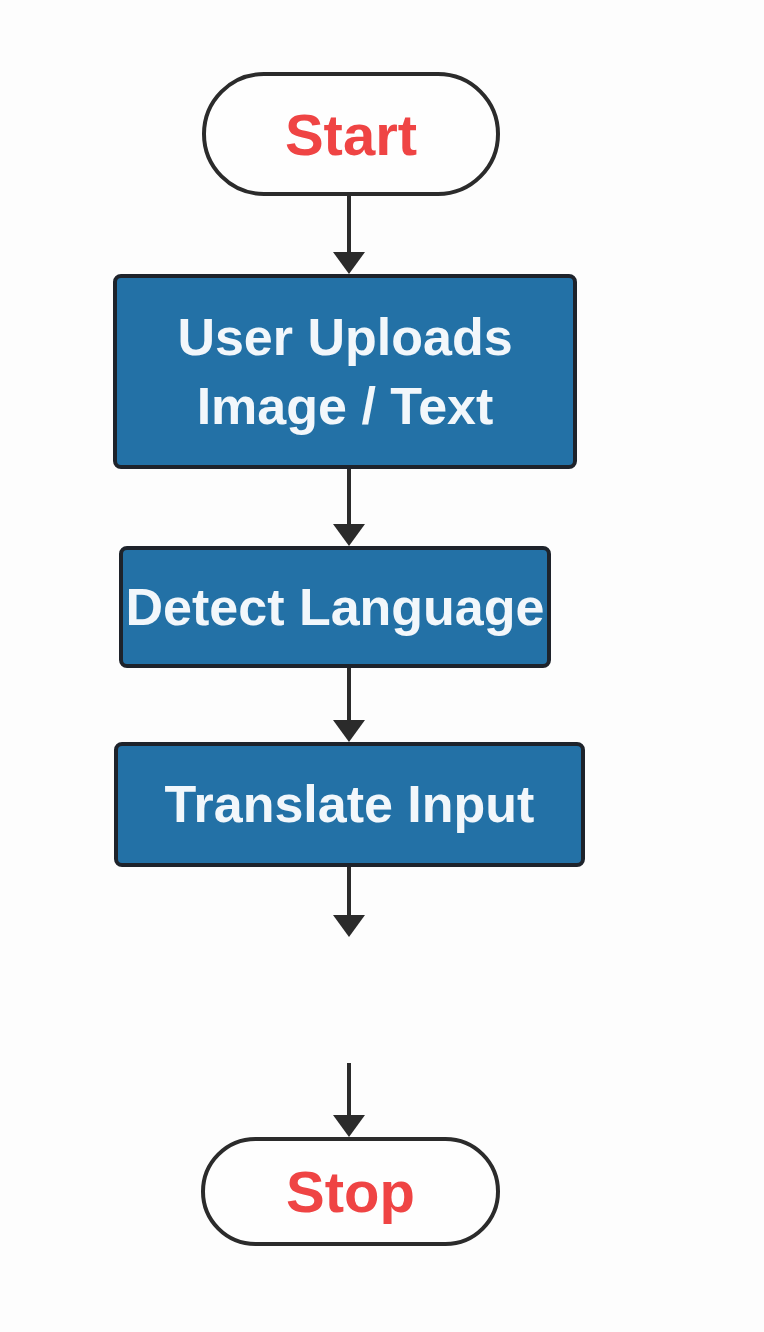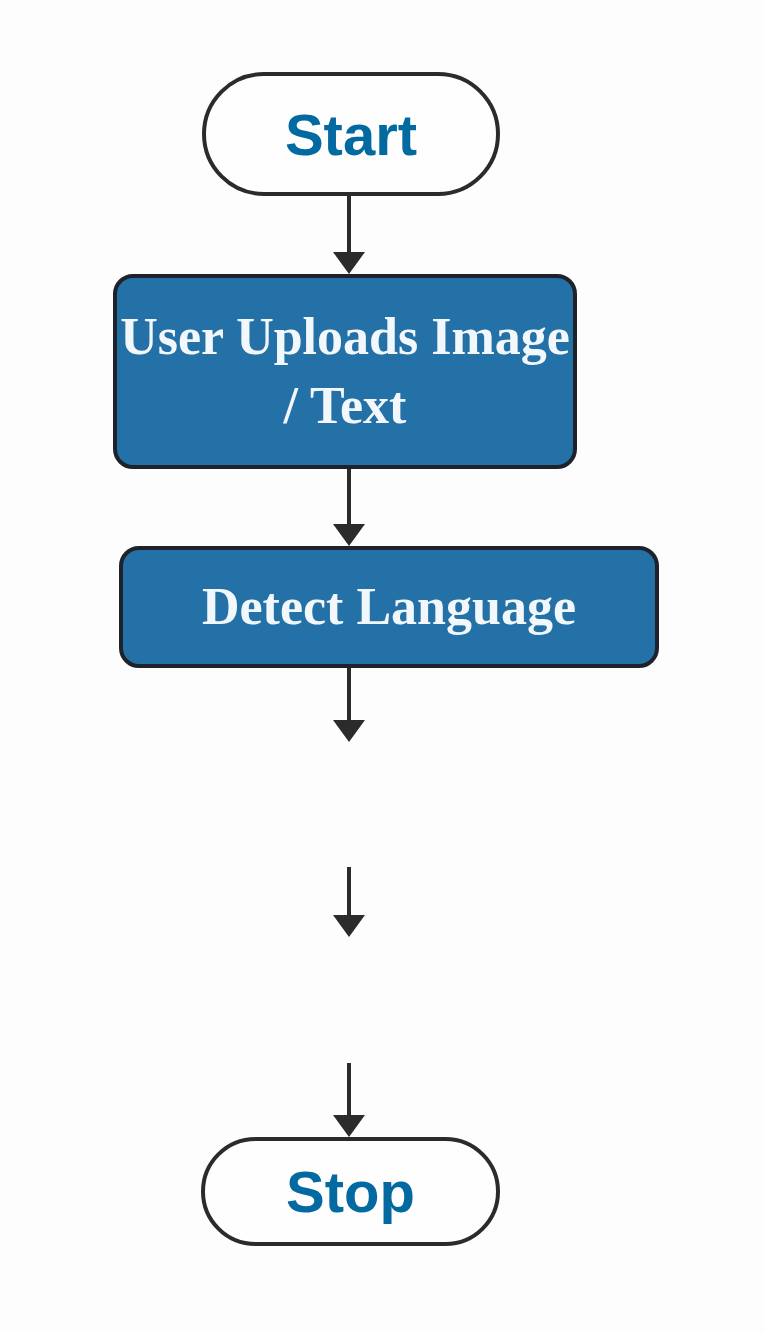--- a/index.html
+++ b/index.html
@@ -21,36 +21,35 @@
     display: flex;
     align-items: center;
     justify-content: center;
     text-align: center;
     font-weight: 700;
   }
   .terminator {
     background: #fefefe;
     border: 4px solid #2b2b2b;
     border-radius: 70px;
-    color: #0369a1;
+    color: #ef4444;
     font-size: 58px;
   }
   .process {
     background: #2371a6;
     border: 4px solid #1e232b;
-    border-radius: 20px;
+    border-radius: 8px;
     color: #f2f7fb;
     font-size: 52px;
     line-height: 1.32;
     padding: 0 0;
-    font-family: Liberation Serif, serif;
   }
   #node-start    { left: 202px; top: 72px;   width: 298px; height: 124px; border-radius: 64px; }
   #node-upload   { left: 113px; top: 274px;  width: 464px; height: 195px; }
-  #node-detect   { left: 119px; top: 546px;  width: 540px; height: 122px; }
+  #node-detect   { left: 119px; top: 546px;  width: 432px; height: 122px; }
   #node-translate{ left: 114px; top: 742px;  width: 471px; height: 125px; }
   #node-display  { left: 114px; top: 937px;  width: 472px; height: 126px; }
   #node-stop     { left: 201px; top: 1137px; width: 299px; height: 109px; border-radius: 64px; }
 
   .arrow {
     position: absolute;
     width: 34px;
     display: flex;
     flex-direction: column;
     align-items: center;
@@ -92,20 +91,21 @@
     <div class="arrow-head"></div>
   </div>
 
   <div id="node-detect" class="node process">Detect Language</div>
 
   <div id="arrow-2" class="arrow">
     <div class="arrow-line"></div>
     <div class="arrow-head"></div>
   </div>
 
+  <div id="node-translate" class="node process">Translate Input</div>
 
   <div id="arrow-3" class="arrow">
     <div class="arrow-line"></div>
     <div class="arrow-head"></div>
   </div>
 
 
   <div id="arrow-4" class="arrow">
     <div class="arrow-line"></div>
     <div class="arrow-head"></div>

